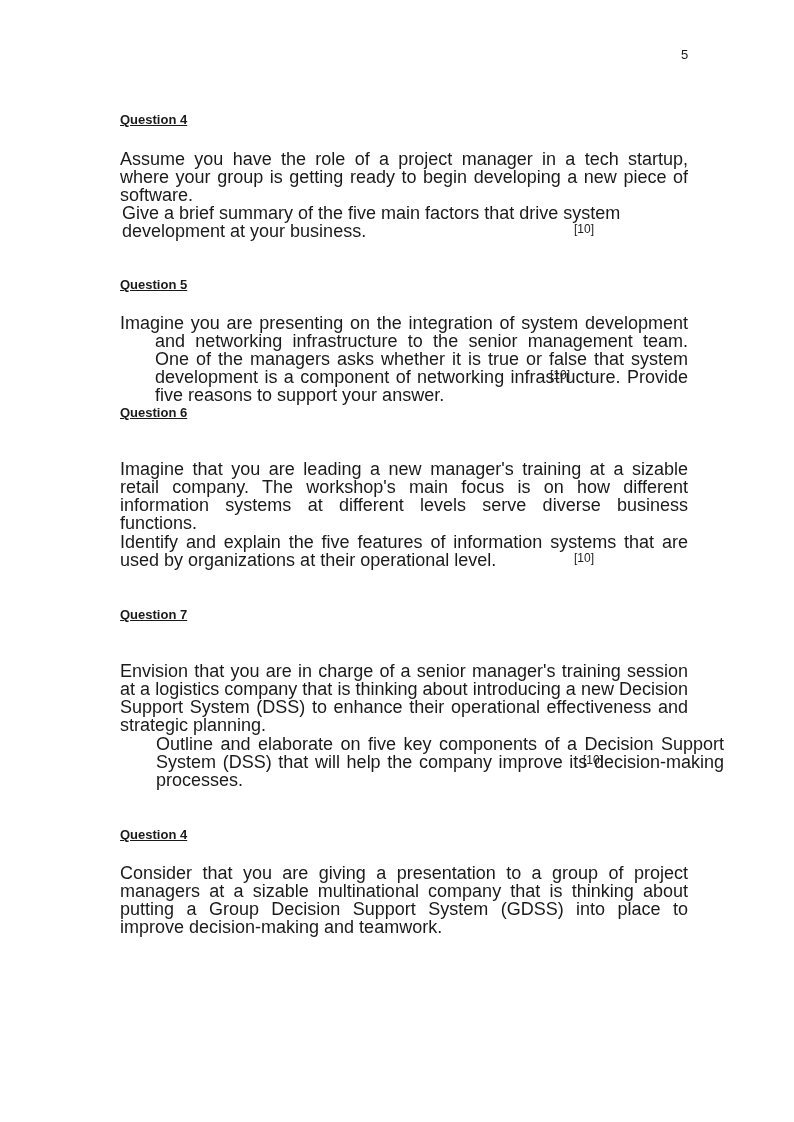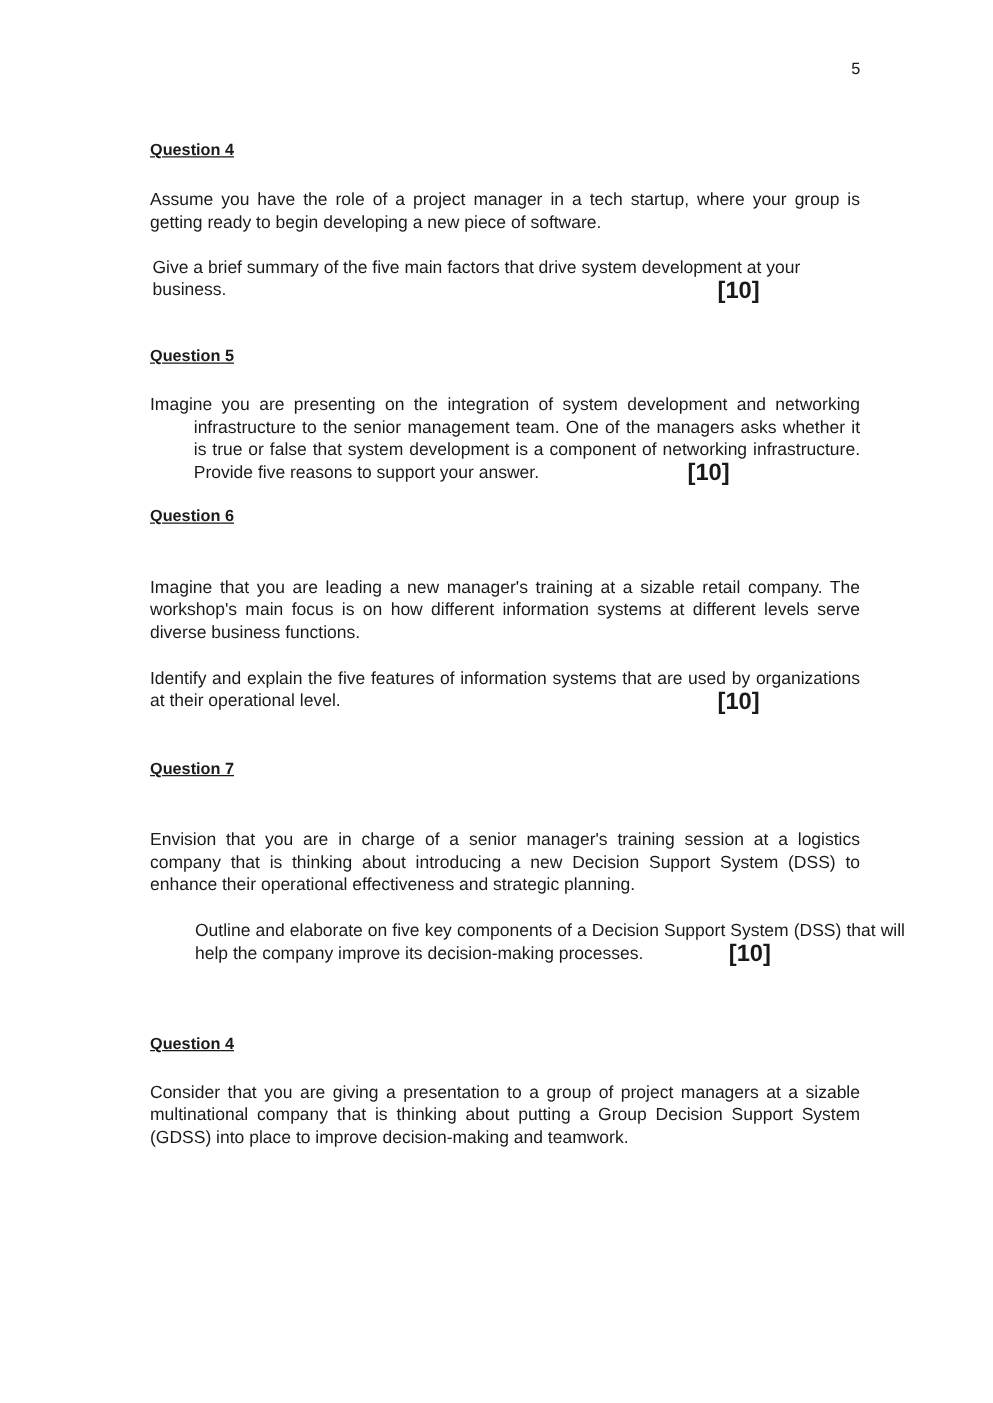--- a/index.html
+++ b/index.html
@@ -1,24 +1,24 @@
 <!DOCTYPE html>
 <html><head>
 <meta charset="utf-8">
 <style>
   html, body { margin: 0; padding: 0; background: #ffffff; }
   body { width: 794px; height: 1122px; position: relative; overflow: hidden;
          font-family: "Liberation Sans", "DejaVu Sans", sans-serif; color: #1a1a1a; }
   .page-number { position: absolute; left: 681px; top: 47px; font-size: 13px; }
   .heading { position: absolute; left: 120px; font-size: 13px; font-weight: bold;
              text-decoration: underline; }
-  .para { position: absolute; left: 120px; width: 568px; font-size: 14px;
+  .para { position: absolute; left: 120px; width: 568px; font-size: 18px;
           line-height: 18px; text-align: justify; margin: 0; }
   .hang { text-indent: -35px; padding-left: 35px; width: 533px; }
-  .marks { position: absolute; font-size: 19px; font-weight: bold; }
+  .marks { position: absolute; font-size: 12px; font-weight: normal; }
 </style>
 </head>
 <body>
 
 <div class="page-number">5</div>
 
 <div class="heading" style="top:112px;">Question 4</div>
 <p class="para" style="top:150px;">Assume you have the role of a project manager in a tech startup, where your group is getting ready to begin developing a new piece of software.</p>
 <p class="para" style="top:204px; left:122px; text-align:left; width:570px;">Give a brief summary of the five main factors that drive system development at your business.</p>
 <div class="marks" style="left:574px; top:222px;">[10]</div>

